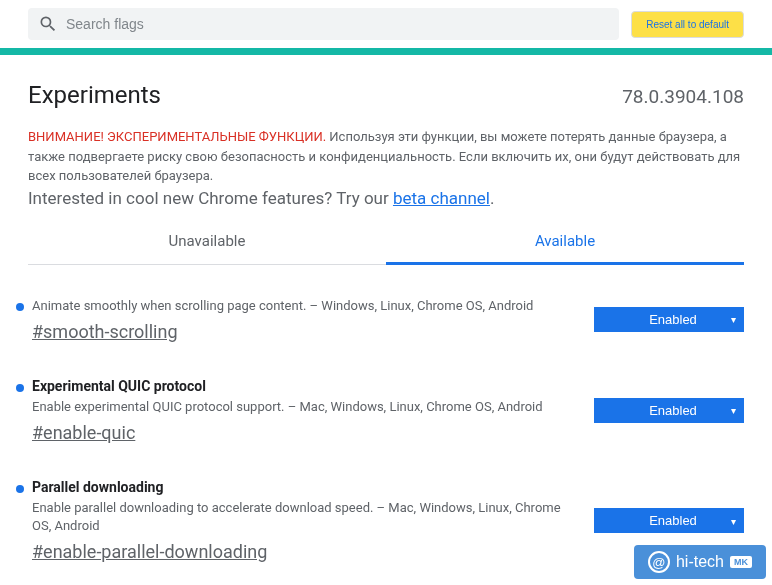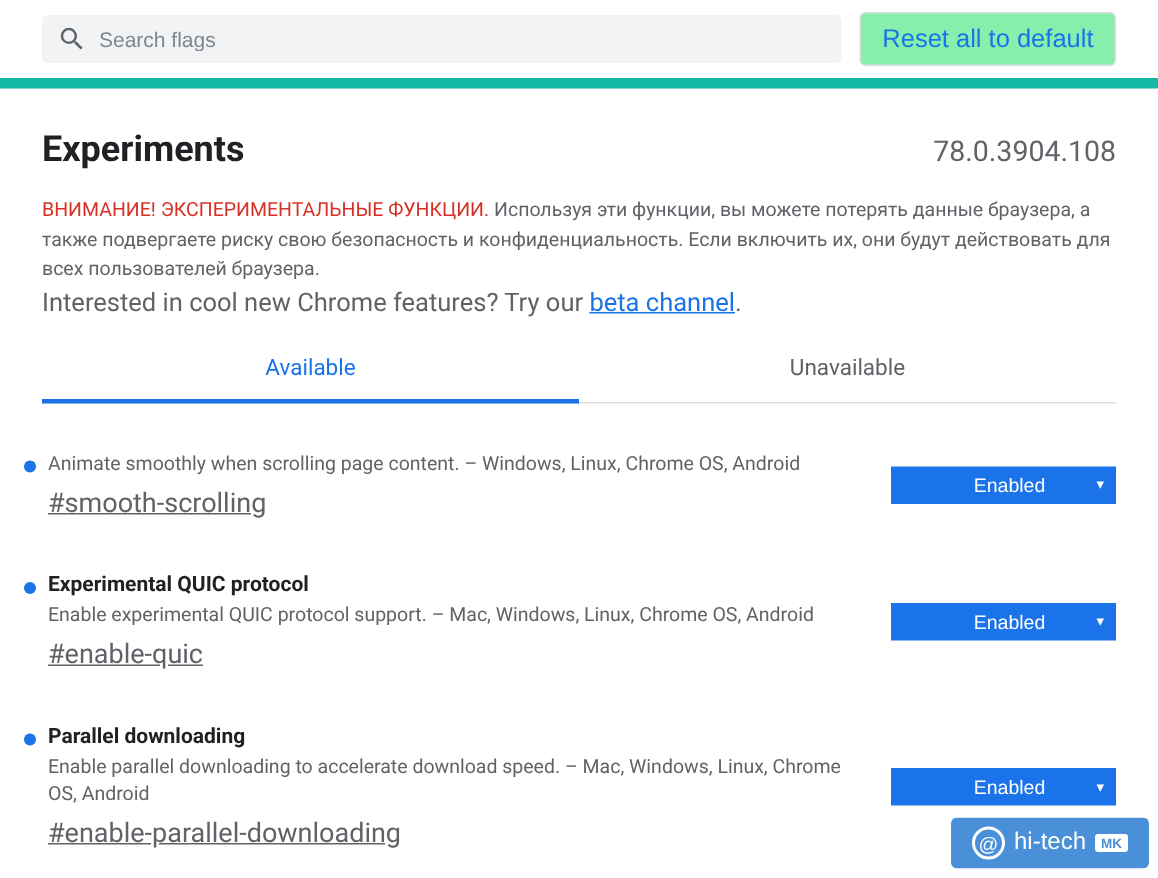--- a/index.html
+++ b/index.html
@@ -34,42 +34,42 @@
     .search-input {
       border: none;
       background: transparent;
       outline: none;
       font-size: 14px;
       color: #5f6368;
       flex: 1;
     }
     .search-input::placeholder { color: #80868b; }
     .reset-button {
-      background: #86efac;
+      background: #fde047;
       border: 1px solid #dadce0;
       color: #1a73e8;
-      font-size: 17px;
+      font-size: 10px;
       padding: 7px 14px;
       border-radius: 4px;
       cursor: pointer;
       font-weight: 500;
     }
     .content {
       padding: 16px 28px 24px 28px;
     }
     .title-row {
       display: flex;
       justify-content: space-between;
       align-items: baseline;
       margin-top: 10px;
       margin-bottom: 18px;
     }
     .page-title {
       font-size: 24px;
-      font-weight: 700;
+      font-weight: 400;
       color: #202124;
     }
     .version {
       font-size: 19px;
       color: #5f6368;
     }
     .warning {
       font-size: 13px;
       color: #5f6368;
       line-height: 1.5;
@@ -234,22 +234,22 @@
 
   <p class="warning">
     <span class="warning-title">ВНИМАНИЕ! ЭКСПЕРИМЕНТАЛЬНЫЕ ФУНКЦИИ.</span><span> Используя эти функции, вы можете потерять данные браузера, а также подвергаете риску свою безопасность и конфиденциальность. Если включить их, они будут действовать для всех пользователей браузера.</span>
   </p>
 
   <p class="promo">
     <span>Interested in cool new Chrome features? Try our </span><a class="promo-link">beta channel</a><span>.</span>
   </p>
 
   <div class="tabs">
+    <div class="tab">Unavailable</div>
     <div class="tab active">Available</div>
-    <div class="tab">Unavailable</div>
   </div>
 
   <div class="experiment">
     <div class="bullet"></div>
     <div class="experiment-body">
       <div class="experiment-desc">Animate smoothly when scrolling page content. – Windows, Linux, Chrome OS, Android</div>
       <a class="experiment-hash">#smooth-scrolling</a>
     </div>
     <div class="select-wrap">
       <select class="state-select">

